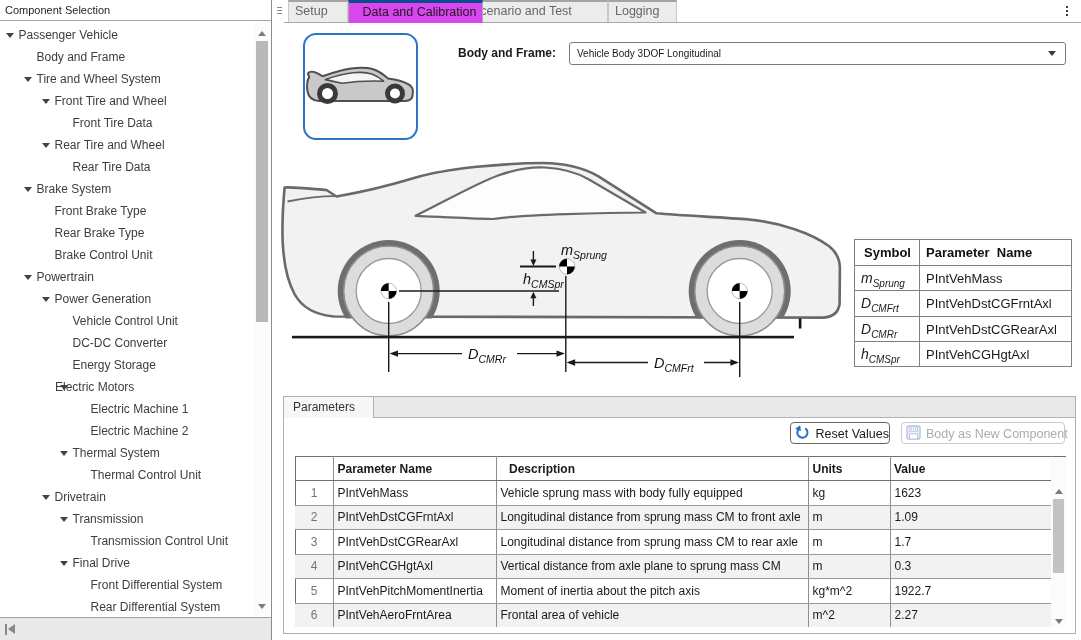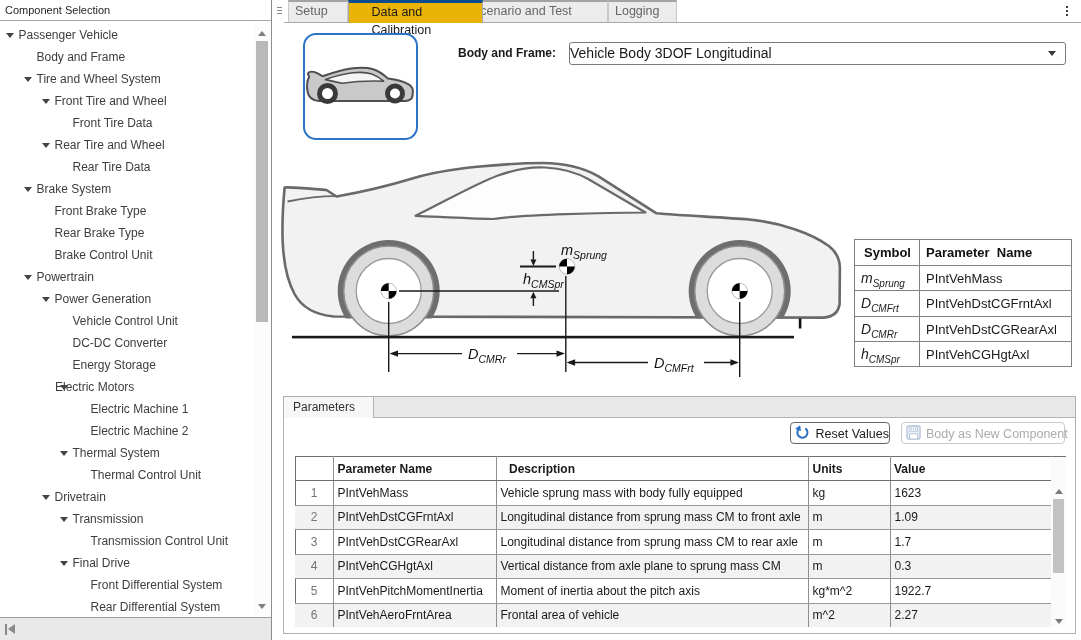--- a/index.html
+++ b/index.html
@@ -69,37 +69,37 @@
 
 <div class="abs" style="left:270.5px;top:0;width:1px;height:640px;background:#8c8c8c"></div>
 <div class="abs" style="left:276.5px;top:7px;width:5.5px;height:1.2px;background:#888"></div>
 <div class="abs" style="left:276.5px;top:10px;width:5.5px;height:1.2px;background:#888"></div>
 <div class="abs" style="left:276.5px;top:13px;width:5.5px;height:1.2px;background:#888"></div>
 
 <div class="abs" style="left:284px;top:22px;width:797px;height:1px;background:#a8a8a8"></div>
 <div class="tab" style="left:288px;width:59.5px">Setup</div>
 <div class="tab" style="left:465px;width:143px">Scenario and Test</div>
 <div class="tab" style="left:608px;width:69px">Logging</div>
-<div class="abs" style="left:347.5px;top:0;width:135.5px;height:23px;background:#eab308;border-top:3px solid #0b4d8c;border-left:1px solid #a8a8a8;border-right:1px solid #a8a8a8;font-size:12.5px;color:#1a1a1a;line-height:18px;padding-left:23px">Data and Calibration</div>
+<div class="abs" style="left:347.5px;top:0;width:135.5px;height:23px;background:#d946ef;border-top:3px solid #0b4d8c;border-left:1px solid #a8a8a8;border-right:1px solid #a8a8a8;font-size:12.5px;color:#1a1a1a;line-height:18px;padding-left:14px">Data and Calibration</div>
 <div class="abs" style="left:1066px;top:6px;width:1.8px;height:1.8px;background:#3c3c3c"></div>
 <div class="abs" style="left:1066px;top:10px;width:1.8px;height:1.8px;background:#3c3c3c"></div>
 <div class="abs" style="left:1066px;top:14px;width:1.8px;height:1.8px;background:#3c3c3c"></div>
 
 <div class="abs" style="left:303px;top:33px;width:115px;height:107px;border:2px solid #2d74c9;border-radius:13px"></div>
 <svg class="abs" style="left:305px;top:35px" width="111" height="103" viewBox="0 0 111 103">
 <g stroke-linejoin="round" stroke-linecap="round">
 <path d="M 14,66 C 7,65.5 3.5,62 2.5,56.5 C 1.6,51 2.2,45.5 4.2,41.8 L 2.8,38.5 C 4.6,35.8 9,36.4 12.6,38.4 L 17.5,41.2 C 26,38.4 36,35.2 46,33.6 C 55,32.2 62,32.4 67.5,34 C 73.5,35.8 78.5,39.4 83,43.6 C 91,44.6 99,46.8 103.6,49.4 C 106.6,51.2 107.9,53.4 107.9,56.4 L 107.5,61 C 106.9,64 104.4,65.6 100.4,66 Z" fill="#c9c9c9" stroke="#4f4f4f" stroke-width="2"></path>
 <path d="M 20.5,44.6 C 29,41.4 39,38.8 48,37.8 C 56,37 62,37.4 66.8,39 C 71.4,40.7 75.6,43.4 78.6,46.2 C 66,45.8 47,46.8 37,48.2 C 31,46.8 24.5,45.4 20.5,44.6 Z" fill="#f5f5f5" stroke="#4f4f4f" stroke-width="1.6"></path>
 <circle cx="22.5" cy="58.5" r="8" fill="#fff" stroke="#3a3a3a" stroke-width="5"></circle>
 <circle cx="90" cy="58.5" r="7.5" fill="#fff" stroke="#3a3a3a" stroke-width="5"></circle>
 </g>
 </svg>
 
 <div class="abs" style="left:430px;top:45.5px;width:126px;text-align:right;font-size:12px;font-weight:bold;color:#1a1a1a">Body and Frame:</div>
-<div class="abs" style="left:569px;top:42px;width:497px;height:23px;background:#fff;border:1px solid #7a7a7a;border-radius:3px;font-size:14px;color:#1a1a1a;line-height:21px;">Vehicle Body 3DOF Longitudinal</div>
+<div class="abs" style="left:569px;top:42px;width:497px;height:23px;background:#fff;border:1px solid #7a7a7a;border-radius:3px;font-size:10px;color:#1a1a1a;line-height:21px;padding-left:7px">Vehicle Body 3DOF Longitudinal</div>
 <div class="abs" style="left:1048px;top:51px;width:0;height:0;border-left:4.5px solid transparent;border-right:4.5px solid transparent;border-top:5.5px solid #3a3a3a"></div>
 
 <svg class="abs" style="left:280px;top:148px" width="566" height="247" viewBox="280 148 566 247">
 <defs>
       <clipPath id="archclip">
         <rect x="280" y="148" width="566" height="170.5"></rect>
       </clipPath>
     </defs>
 
 <path d="M 334,316.5 C 312,314.5 301,306 294.5,294 C 288,282 283.6,262 282.7,242 C 282,226 283,205 284.6,187.5 C 294,186.9 313,189 326.5,190 L 336.5,196.5 C 352,193.8 378,189 414,178 C 448,168 505,163.2 543,163 C 566,163.2 584,168 598.5,176.3 L 656.5,213.3 C 682,215.6 722,217.3 749,219.5 C 780,222.5 811,233 828.5,245.8 C 836.5,251.8 839.7,258.5 839.9,268 L 839.6,304 C 838.4,313 833,316.9 823.5,317.6 Z" fill="#f2f2f2" stroke="#696969" stroke-width="2.6" stroke-linejoin="round"></path>

